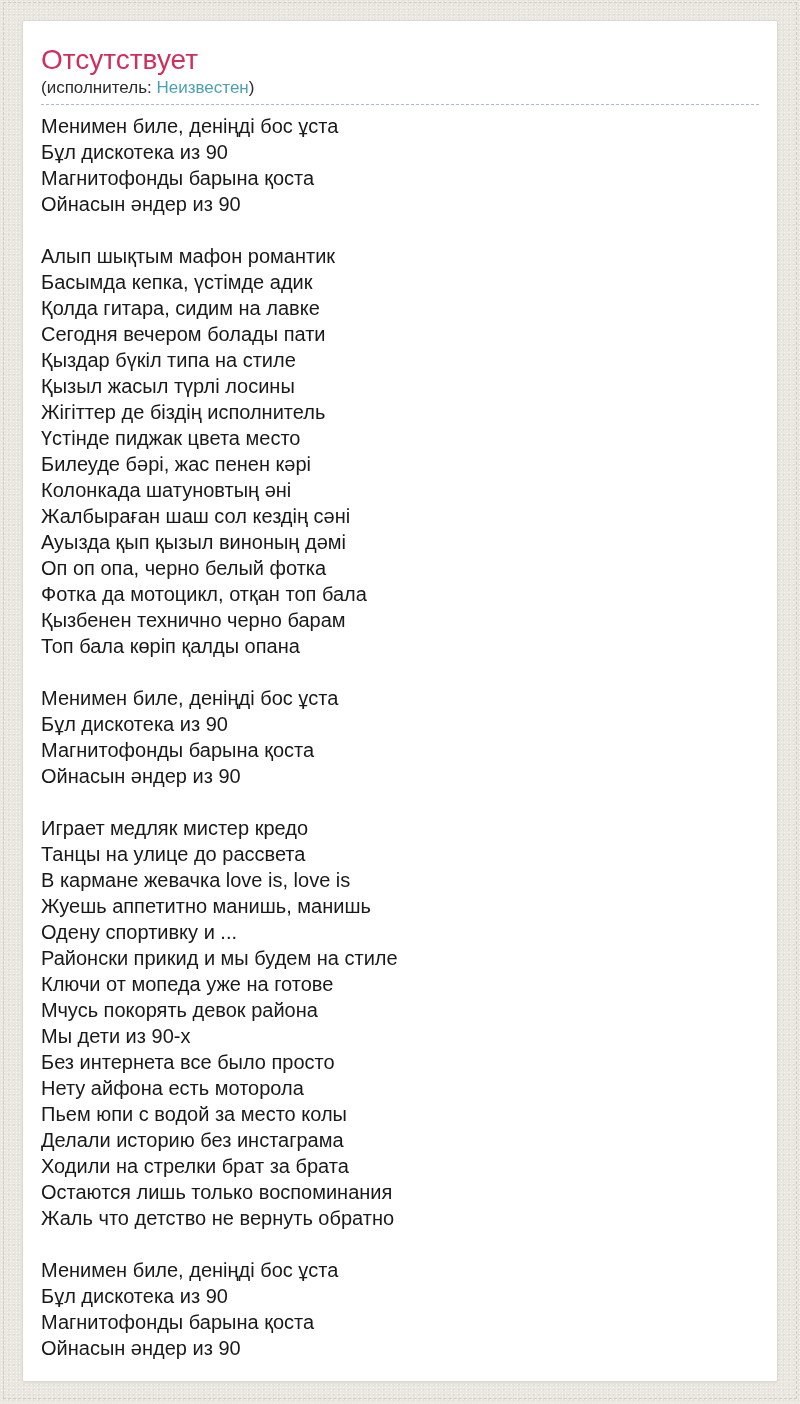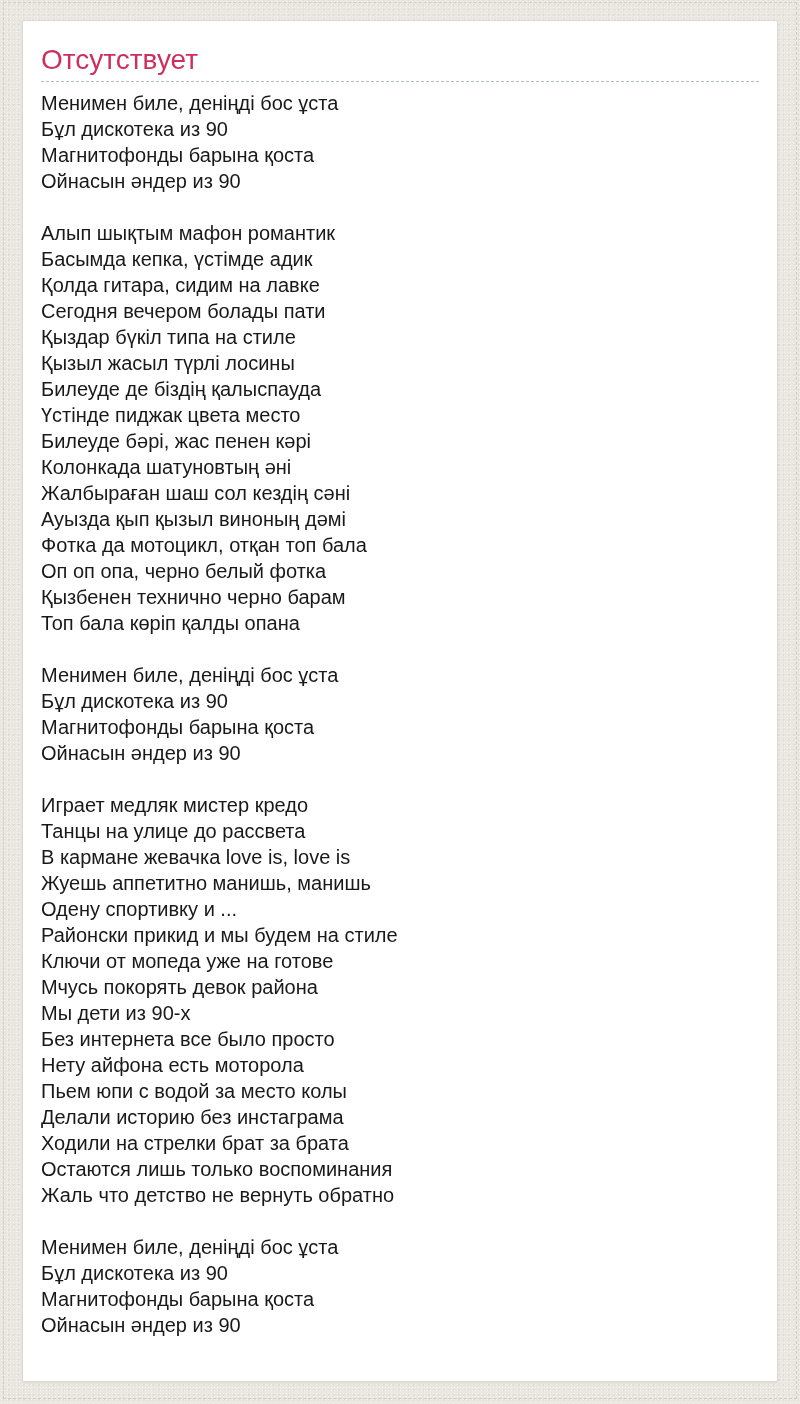--- a/index.html
+++ b/index.html
@@ -64,41 +64,42 @@
   .lyric-line { white-space: pre-wrap; }
   .blank-line { height: 26px; }
 </style>
 </head>
 <body>
 
 <div class="bg-frame"></div>
 
 <div class="card">
   <h1 class="song-title">Отсутствует</h1>
+  <div class="artist-line"><span>(исполнитель: </span><a class="artist-link">Неизвестен</a><span>)</span></div>
   <div class="header-divider"></div>
   <div class="lyrics">
       <div class="lyric-line">Менимен биле, деніңді бос ұста</div>
       <div class="lyric-line">Бұл дискотека из 90</div>
       <div class="lyric-line">Магнитофонды барына қоста</div>
       <div class="lyric-line">Ойнасын әндер из 90</div>
       <div class="blank-line"></div>
       <div class="lyric-line">Алып шықтым мафон романтик</div>
       <div class="lyric-line">Басымда кепка, үстімде адик</div>
       <div class="lyric-line">Қолда гитара, сидим на лавке</div>
       <div class="lyric-line">Сегодня вечером болады пати</div>
       <div class="lyric-line">Қыздар бүкіл типа на стиле</div>
       <div class="lyric-line">Қызыл жасыл түрлі лосины</div>
-      <div class="lyric-line">Билеуде де біздің қалыспауда</div>
+      <div class="lyric-line">Жігіттер де біздің исполнитель</div>
       <div class="lyric-line">Үстінде пиджак цвета место</div>
       <div class="lyric-line">Билеуде бәрі, жас пенен кәрі</div>
       <div class="lyric-line">Колонкада шатуновтың әні</div>
       <div class="lyric-line">Жалбыраған шаш сол кездің сәні</div>
       <div class="lyric-line">Ауызда қып қызыл виноның дәмі</div>
+      <div class="lyric-line">Оп оп опа, черно белый фотка</div>
       <div class="lyric-line">Фотка да мотоцикл, отқан топ бала</div>
-      <div class="lyric-line">Оп оп опа, черно белый фотка</div>
       <div class="lyric-line">Қызбенен технично черно барам</div>
       <div class="lyric-line">Топ бала көріп қалды опана</div>
       <div class="blank-line"></div>
       <div class="lyric-line">Менимен биле, деніңді бос ұста</div>
       <div class="lyric-line">Бұл дискотека из 90</div>
       <div class="lyric-line">Магнитофонды барына қоста</div>
       <div class="lyric-line">Ойнасын әндер из 90</div>
       <div class="blank-line"></div>
       <div class="lyric-line">Играет медляк мистер кредо</div>
       <div class="lyric-line">Танцы на улице до рассвета</div>

